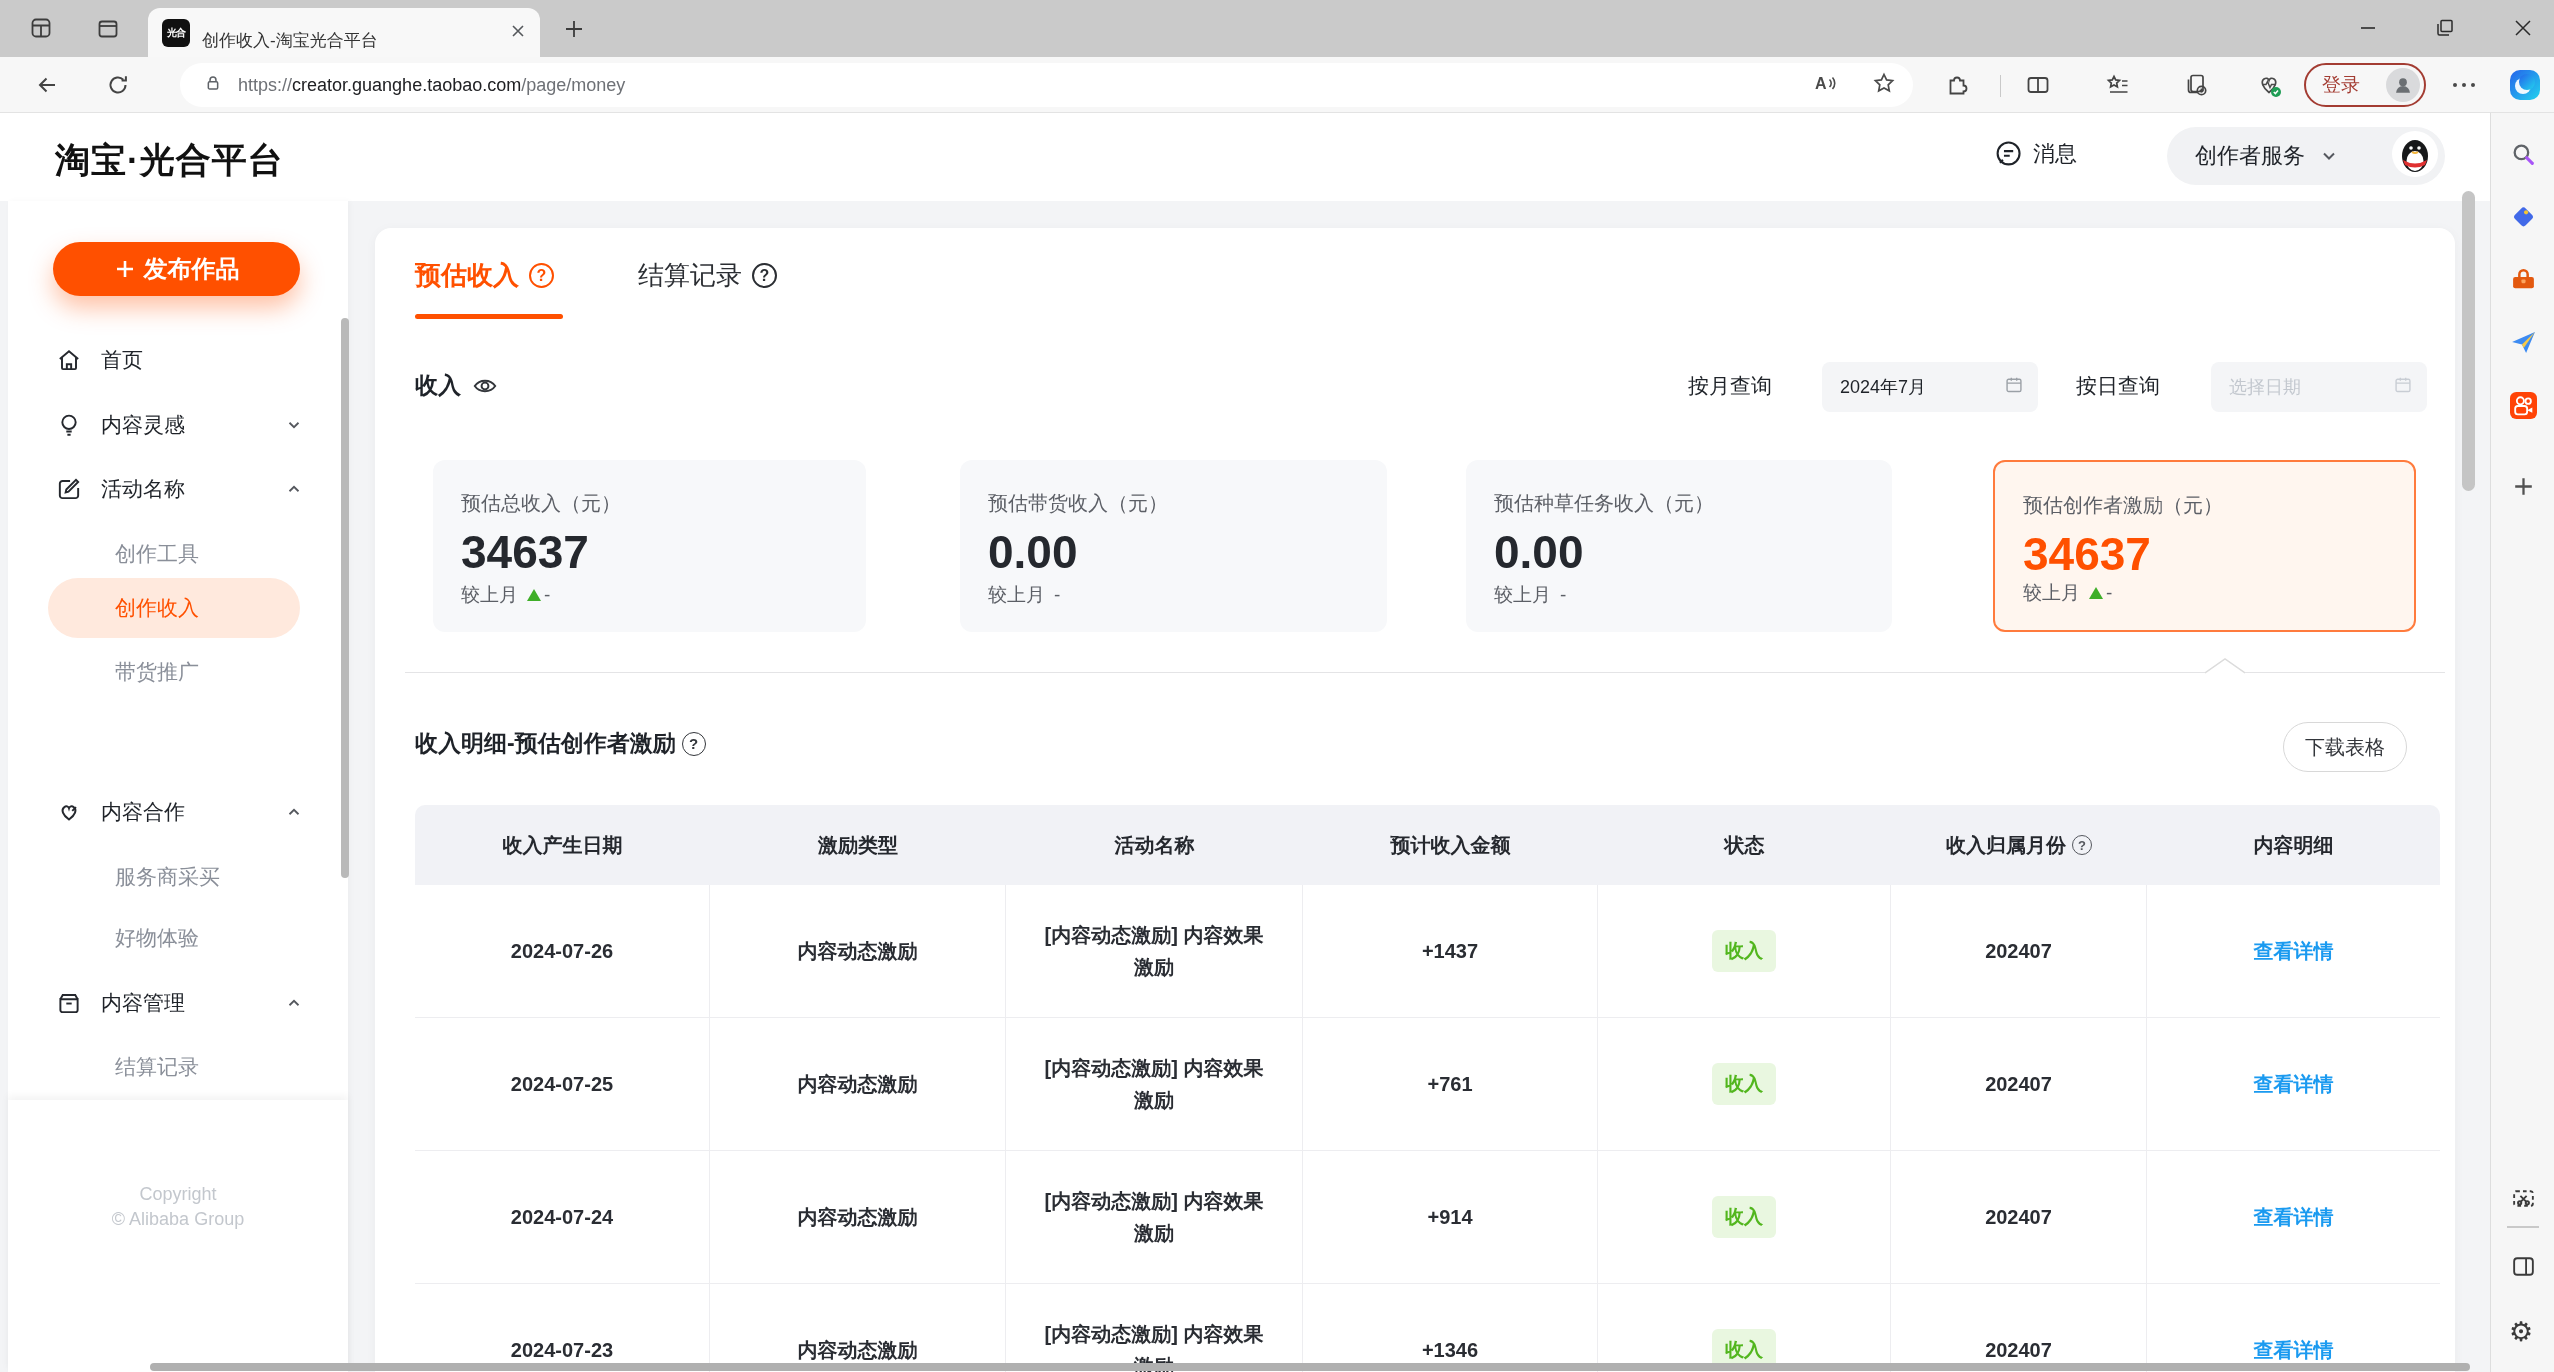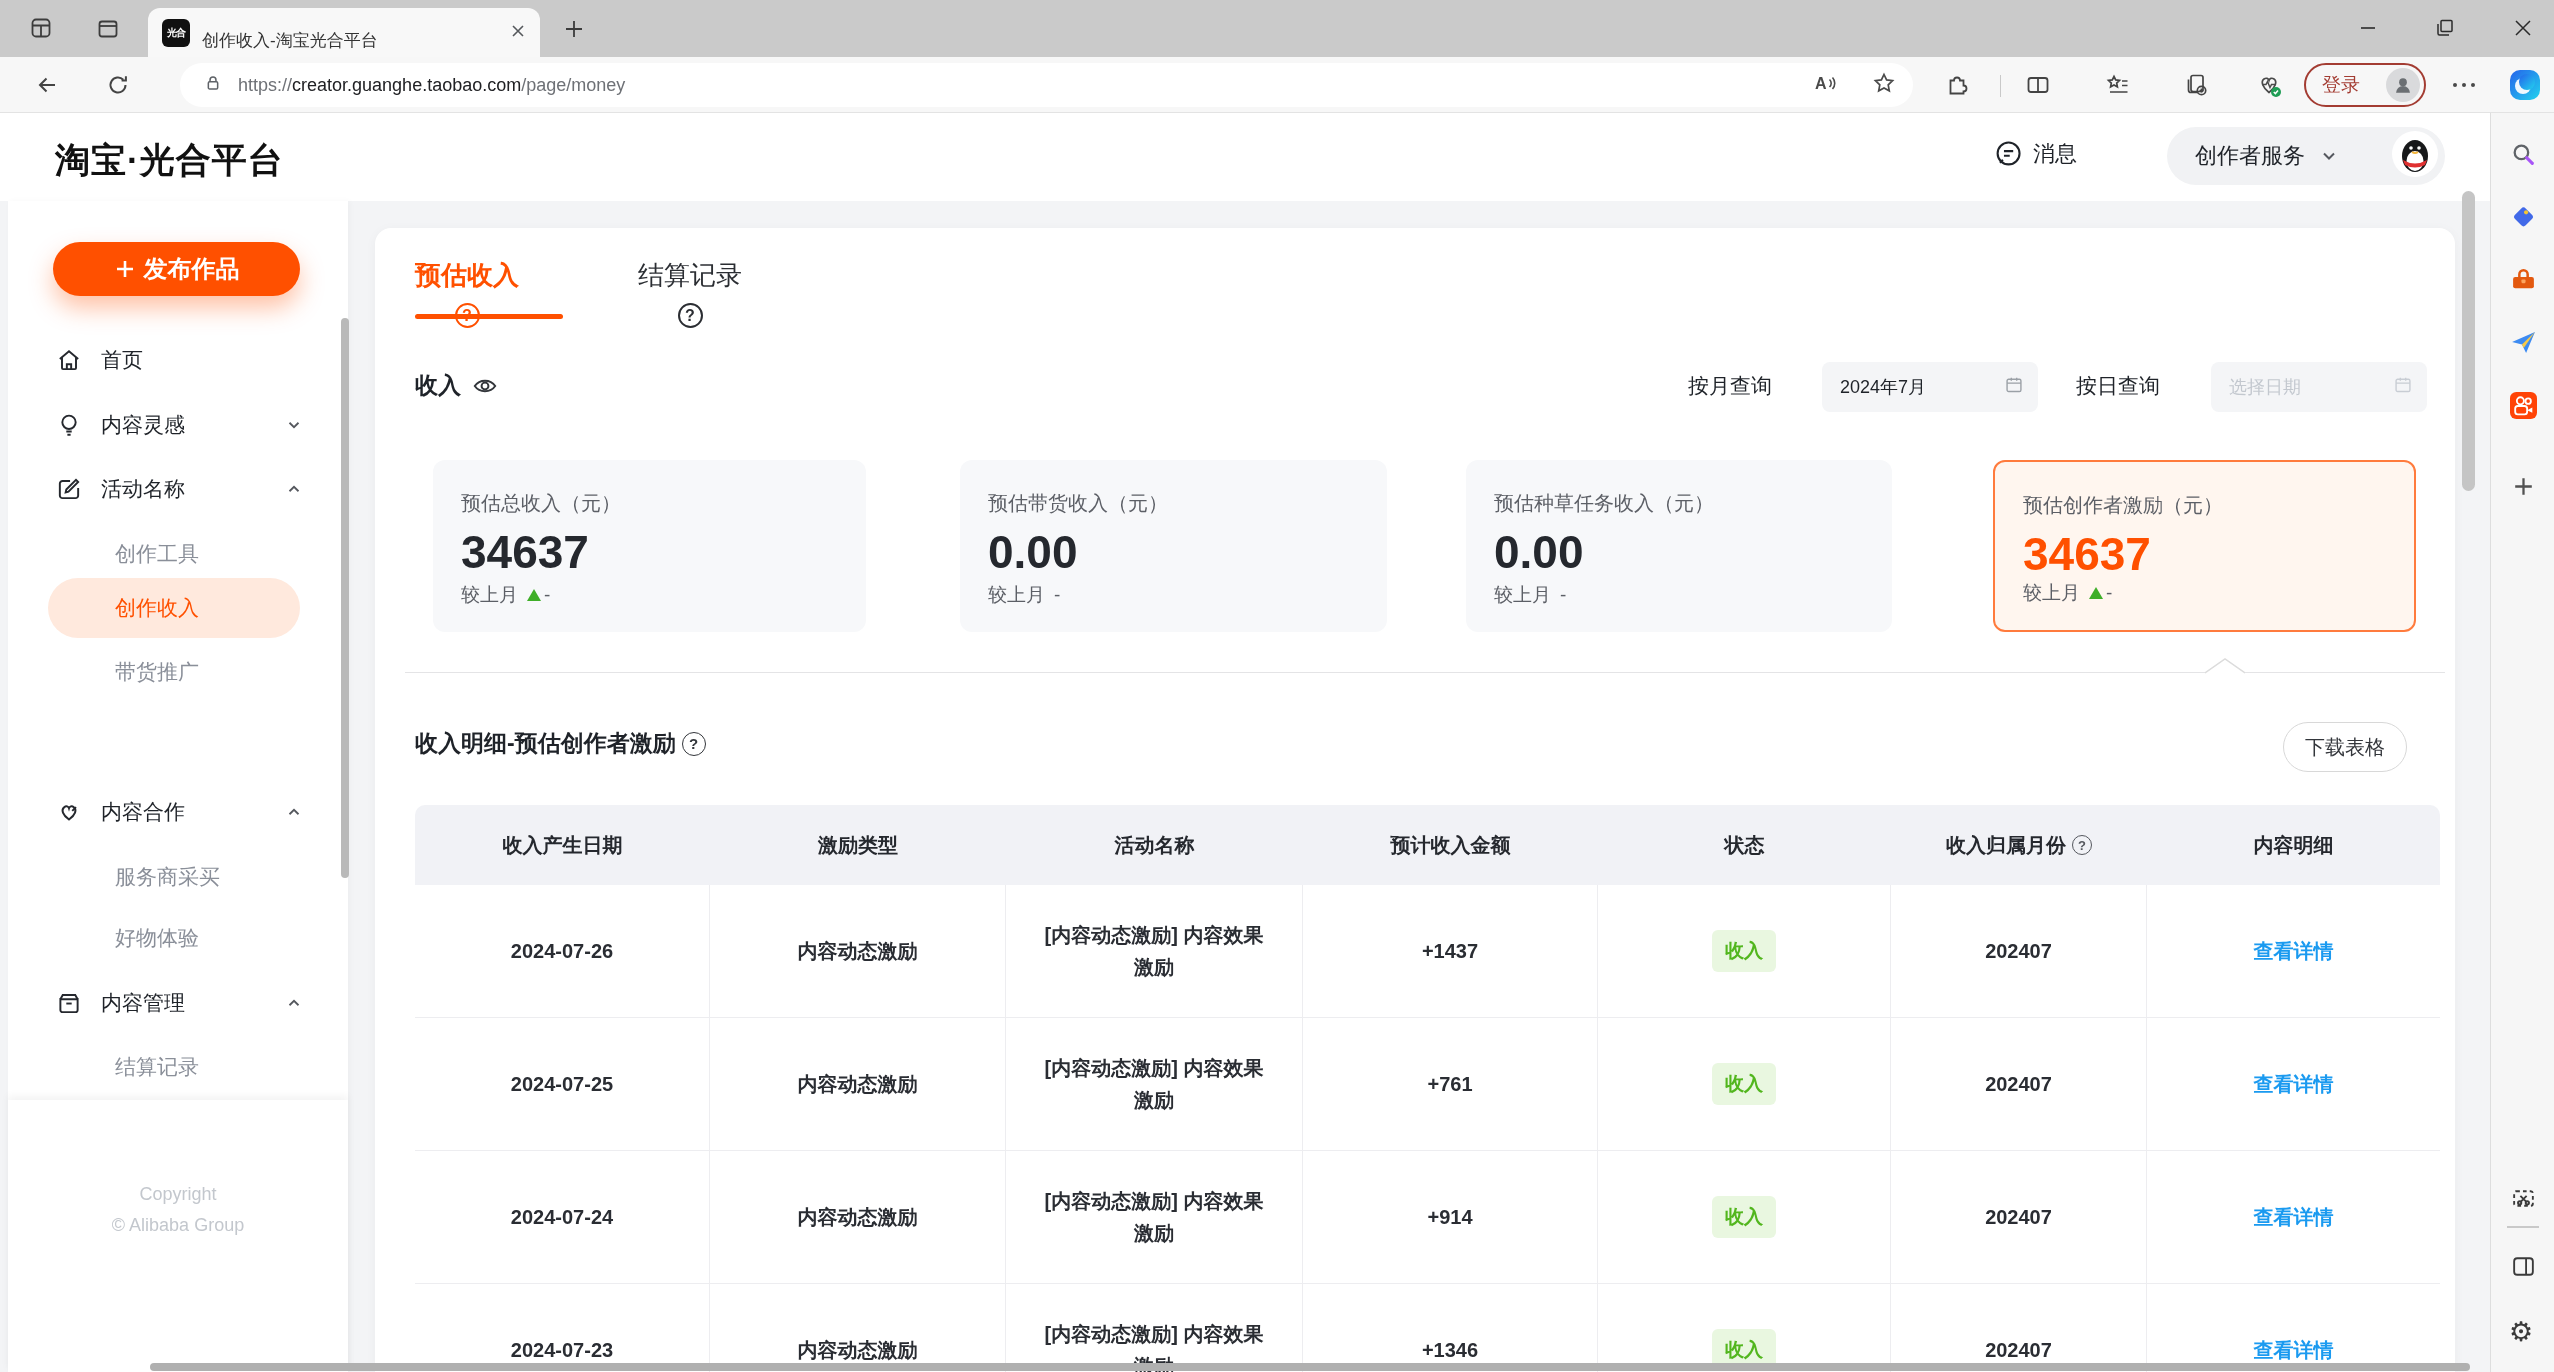--- a/index.html
+++ b/index.html
@@ -34,21 +34,21 @@
   .navrow .lbl { margin-left:18px; flex:1; }
   .subrow { position:absolute; left:107px; height:52px; display:flex; align-items:center; color:#8a8f99; font-size:21px; }
   .activepill { position:absolute; left:40px; top:377px; width:252px; height:60px; background:#ffe9dd; border-radius:30px; display:flex; align-items:center; color:#ff5000; font-size:21px; padding-left:67px; }
   .sb-footer { position:absolute; left:0; top:899px; width:340px; height:272px; box-shadow:0 -4px 8px rgba(0,0,0,.05); text-align:center; }
   .sb-footer div { color:#c3c7cd; font-size:18px; }
   .sb-scroll { position:absolute; left:333px; top:117px; width:8px; height:560px; background:#b9b9b9; border-radius:4px; }
 
   .maincard { position:absolute; left:375px; top:27px; width:2080px; height:1144px; background:#fff; border-radius:16px 16px 0 0; box-shadow:0 2px 12px rgba(0,0,0,.04); overflow:hidden; }
 
   
-  .mtab { position:absolute; top:30px; display:flex; align-items:center; gap:10px; font-size:26px;flex-direction:column; }
+  .mtab { position:absolute; top:30px; display:flex; align-items:center; gap:10px; font-size:26px; }
   .mtab.active { color:#ff5000; font-weight:700; }
   .mtab.idle { color:#2b2e33; }
   .tabline { position:absolute; left:40px; top:86px; width:148px; height:5px; background:#ff5000; border-radius:3px; }
   .qicon { display:inline-flex; width:25px; height:25px; border:2px solid currentColor; border-radius:50%; align-items:center; justify-content:center; font-size:16px; font-weight:600; }
   .qicon::before { content:"?"; }
 
   
   .flabel { position:absolute; top:144px; font-size:21px; color:#1f2329; }
   .fpill { position:absolute; top:134px; width:216px; height:50px; background:#f4f5f7; border-radius:8px; display:flex; align-items:center; padding:0 14px 0 18px; font-size:18px; }
 
@@ -351,21 +351,21 @@
         <svg width="18" height="18" viewBox="0 0 20 20" fill="none" stroke="#55585e" stroke-width="2">
             <path d="M5 12.5 l5-5 5 5"></path>
           </svg>
       </div>
       <div class="subrow" style="top:840px">
         <span>结算记录</span>
       </div>
 
       <div class="sb-footer">
         <div style="margin-top:84px">Copyright</div>
-        <div style="margin-top:10px">© Alibaba Group</div>
+        <div style="margin-top:4px">© Alibaba Group</div>
       </div>
       <div class="sb-scroll"></div>
     </aside>
 
     <main class="maincard">
 
       <div class="mtab active" style="left:40px">
         <span>预估收入</span>
         <span class="qicon"></span>
       </div>

